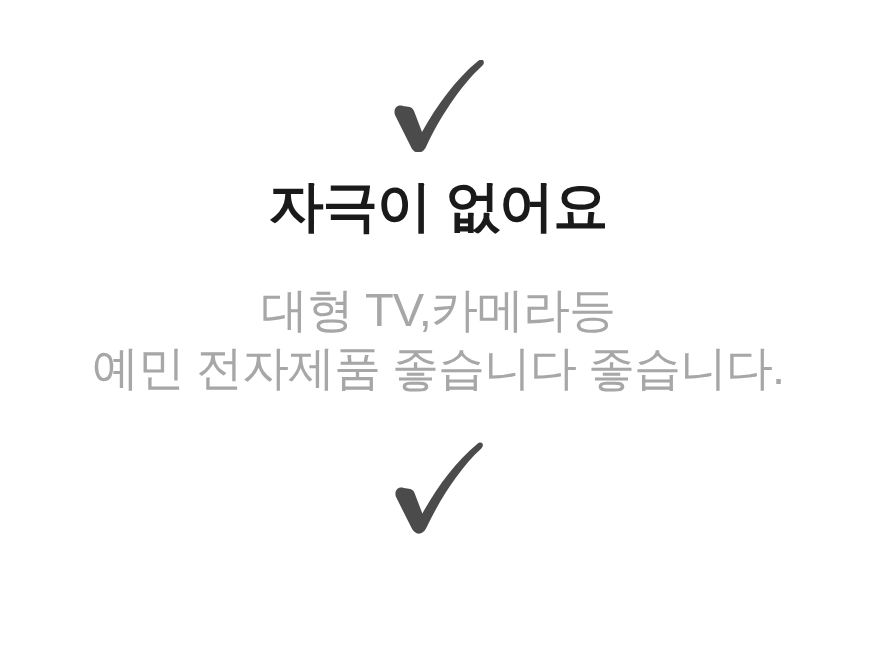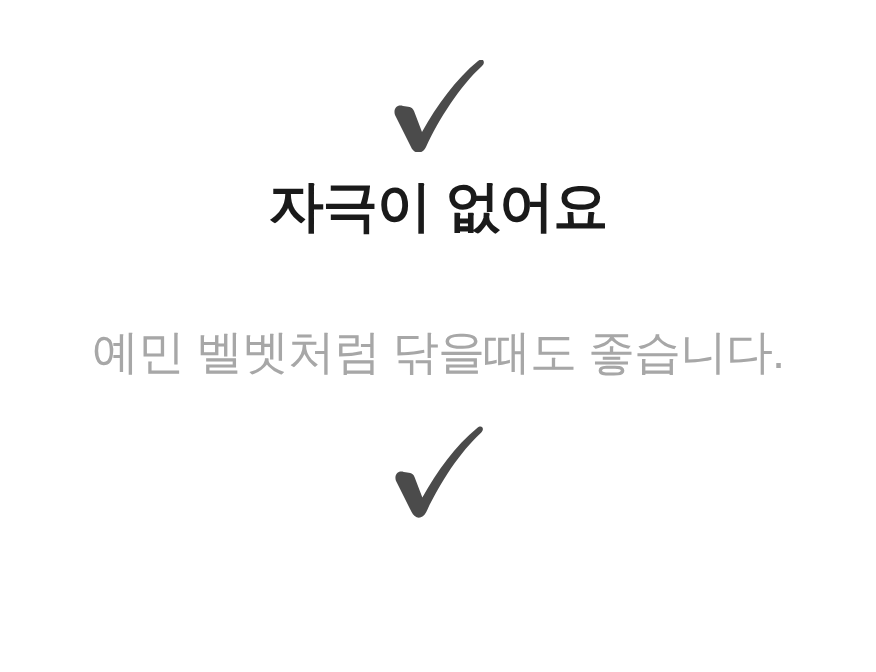--- a/index.html
+++ b/index.html
@@ -28,21 +28,21 @@
     margin-top: 60px;
     width: 93px;
     height: 92px;
   }
   .check-2 {
     margin-top: 44px;
     width: 91px;
     height: 94px;
   }
   .feature-title {
-    margin: 0;
+    margin: 16px;
     font-size: 55px;
     font-weight: 800;
     line-height: 57px;
     letter-spacing: -1px;
     color: #1a1a1a;
     text-align: center;
     white-space: nowrap;
   }
   .title-1 { margin-top: 26px; }
   .title-2 { margin-top: 36px; }
@@ -64,22 +64,22 @@
 
   <svg class="check check-1" viewBox="0 0 93 92" aria-hidden="true">
     <path d="M11,46 C5,44 1,49 3,55 L19,87 C22,94 30,95 34,87
              C47,59 68,26 90,6 C94,2 91,-3 86,1
              C64,19 45,45 30,72 L22,51 C20,46 16,47 11,46 Z" fill="#4b4b4b"></path>
   </svg>
 
   <h2 class="feature-title title-1">자극이 없어요</h2>
 
   <p class="feature-desc">
-    <br>
-    <span>예민 벨벳처럼 닦을때도 좋습니다.</span>
+    <span>대형 TV,카메라등</span><br>
+    <span>예민 전자제품 좋습니다 좋습니다.</span>
   </p>
 
   <svg class="check check-2" viewBox="0 0 93 92" aria-hidden="true">
     <path d="M11,46 C5,44 1,49 3,55 L19,87 C22,94 30,95 34,87
              C47,59 68,26 90,6 C94,2 91,-3 86,1
              C64,19 45,45 30,72 L22,51 C20,46 16,47 11,46 Z" fill="#4b4b4b"></path>
   </svg>
 
 
 </div>

